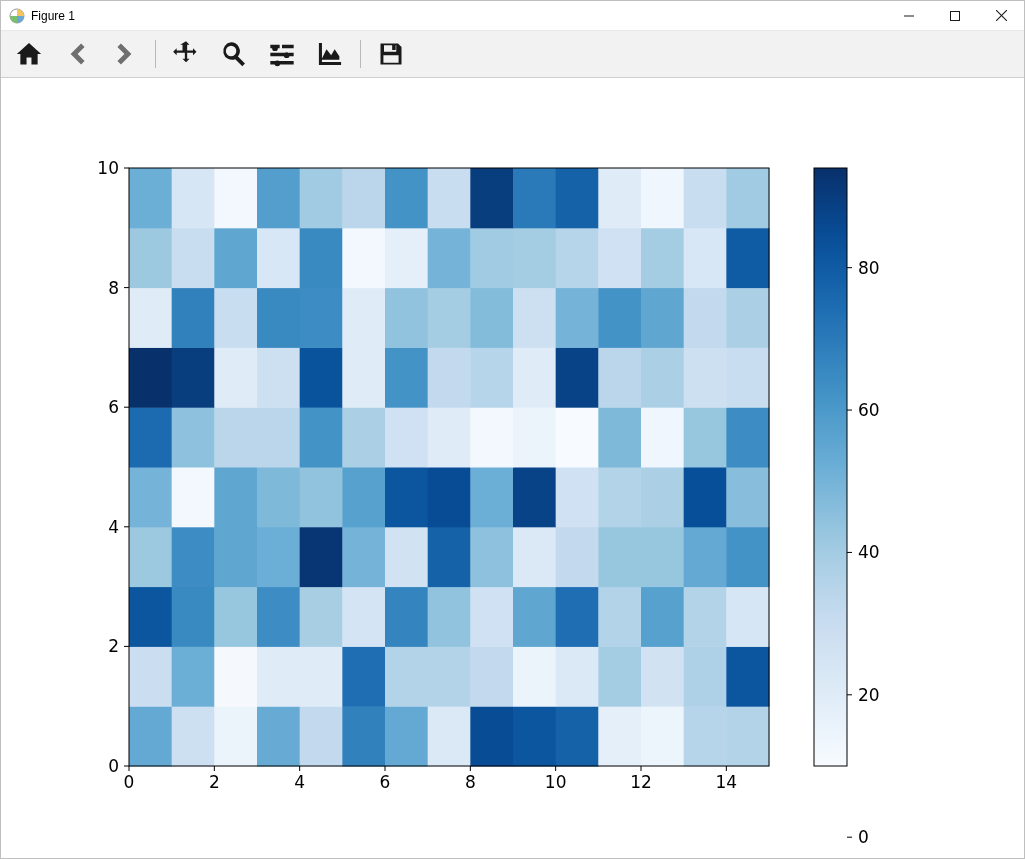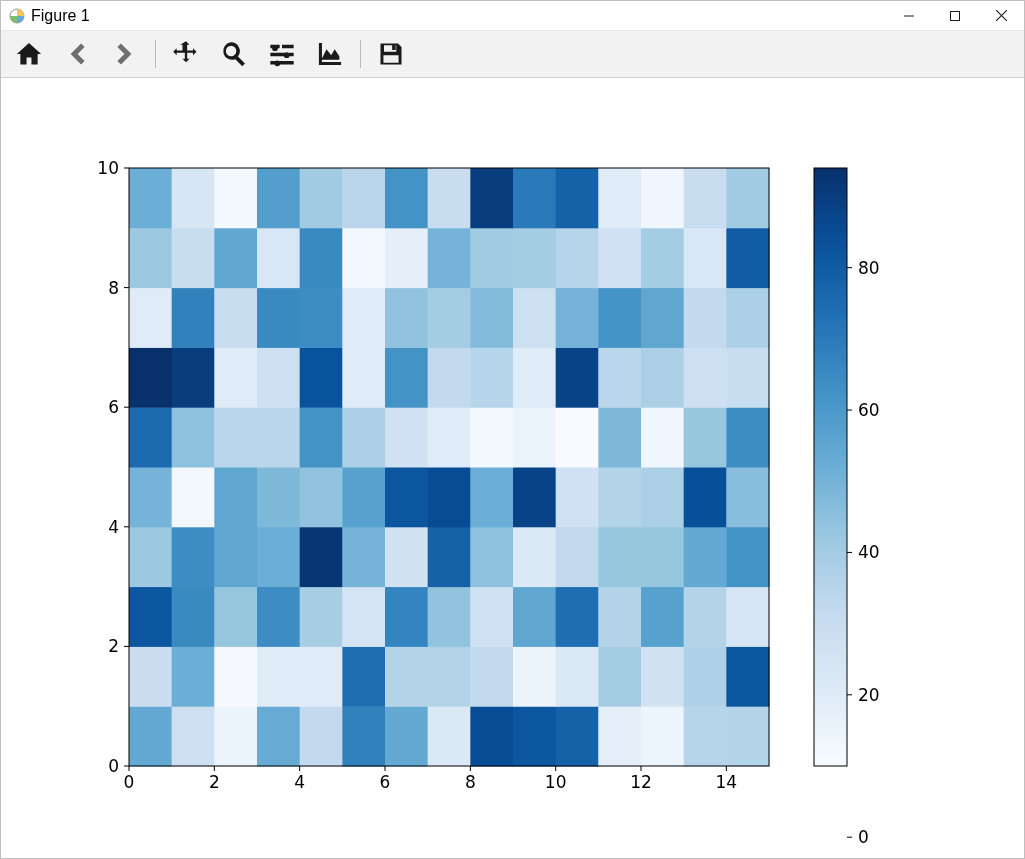--- a/index.html
+++ b/index.html
@@ -1,20 +1,20 @@
 <!DOCTYPE html>
 <html><head>
 <meta charset="utf-8">
 <style>
   * { box-sizing: border-box; }
   html, body { margin: 0; padding: 0; width: 1025px; height: 859px; overflow: hidden; font-family: "Segoe UI", Arial, sans-serif; background: #fff; }
   .window { width: 1025px; height: 859px; border: 1px solid #bfbfbf; display: flex; flex-direction: column; background: #fff; }
   .titlebar { height: 30px; background: #fff; display: flex; align-items: center; border-bottom: 1px solid #e8e8e8; }
   .titlebar .app-icon { width: 16px; height: 16px; margin: 0 6px 0 8px; }
-  .titlebar .title { font-size: 16px; color: #000; flex: 0 0 auto; }
+  .titlebar .title { font-size: 12px; color: #000; flex: 0 0 auto; }
   .titlebar .spacer { flex: 1; }
   .winbtn { width: 46px; height: 30px; display: flex; align-items: center; justify-content: center; }
   .winbtn svg { width: 10px; height: 10px; stroke: #1a1a1a; stroke-width: 1; fill: none; }
   .winbtn.close svg { width: 11px; height: 11px; }
   .toolbar { height: 47px; background: #f2f2f2; border-bottom: 1px solid #cfcfcf; display: flex; align-items: center; padding: 0 6px; gap: 4px; }
   .toolbtn { width: 44px; height: 40px; display: flex; align-items: center; justify-content: center; border-radius: 2px; }
   .toolbtn svg { width: 28px; height: 28px; fill: #1a1a1a; }
   .toolbtn.nav svg { fill: #6f6f6f; }
   .toolsep { width: 1px; height: 28px; background: #b9b9b9; margin: 0 4px; }
   .plot-area { flex: 1; position: relative; background: #fff; }

